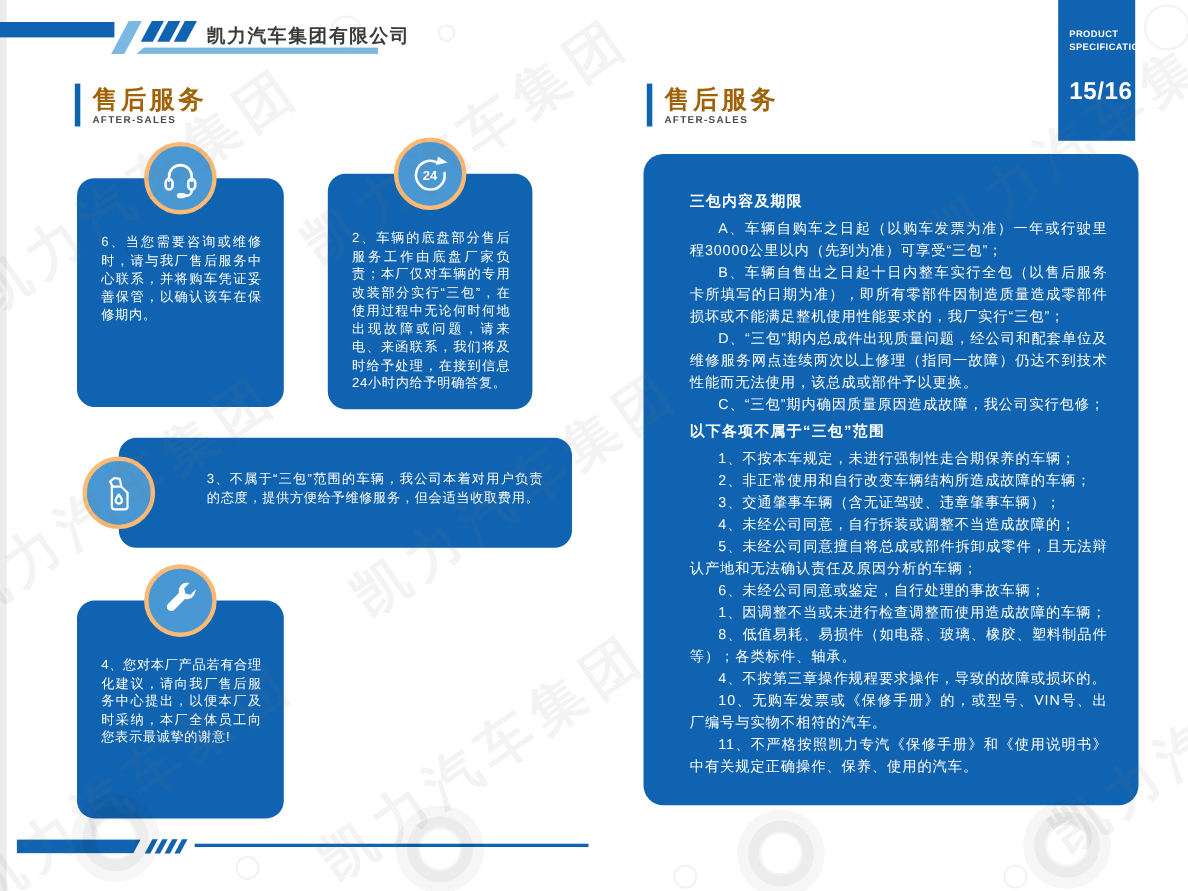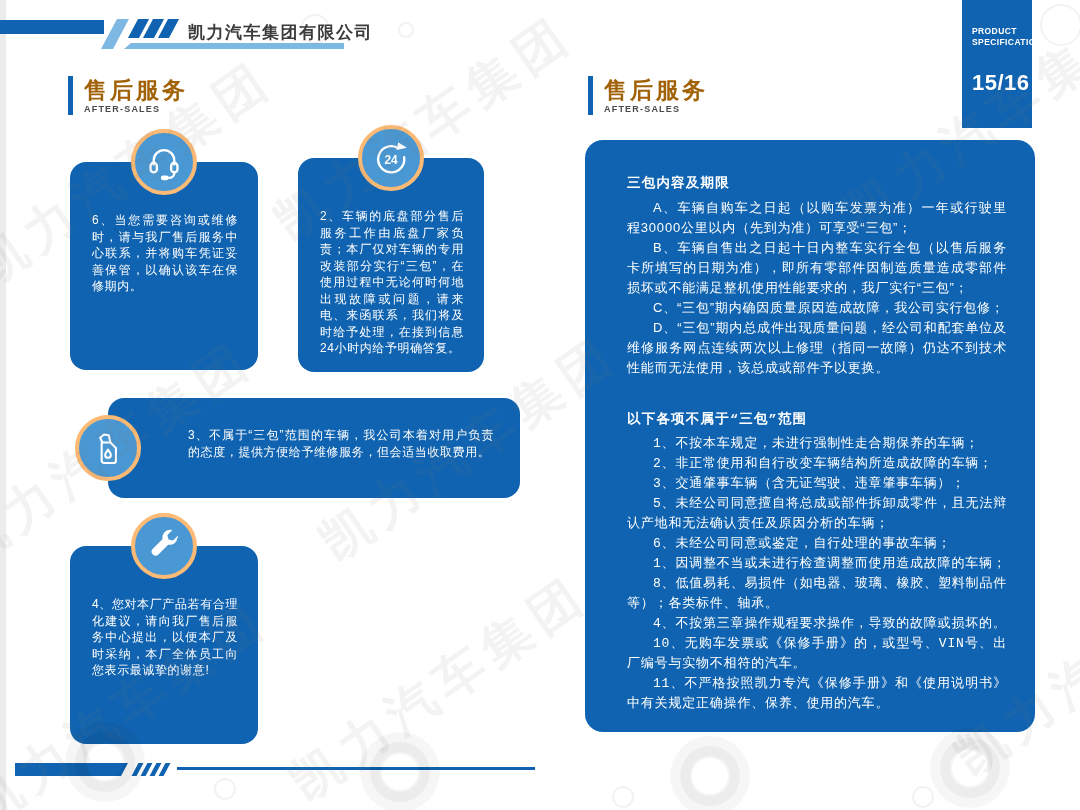--- a/index.html
+++ b/index.html
@@ -53,21 +53,21 @@
                display:flex;align-items:center;justify-content:center;text-decoration:underline;}
   #card3 .icon-circle{left:0;top:50%;}
   .icon-circle svg{display:block;}
 
   
   #panel{position:absolute;left:585px;top:140px;width:450px;height:592px;border-radius:18px;
          background:#1063b0;z-index:1;color:#fff;box-sizing:border-box;padding:34px 28px 0 42px;}
   #panel h3{font-size:13.5px;margin:0 0 6px;letter-spacing:1.2px;font-weight:bold;}
   #panel p{margin:0;font-size:13px;line-height:20px;text-indent:2em;letter-spacing:0.8px;
            text-align:justify;}
-  #panel .sec2{margin-top:32px;font-family:Liberation Mono, monospace;}
+  #panel .sec2{margin-top:5px;}
 
   
   #ftr-bar{position:absolute;left:15px;top:763px;width:113px;height:13px;background:#1063b0;
            clip-path:polygon(0 0,100% 0,calc(100% - 7px) 100%,0 100%);z-index:1;}
   .ftr-slash{position:absolute;top:763px;width:5px;height:13px;background:#1063b0;
              transform:skewX(-28deg);z-index:1;}
   #fs1{left:135px;} #fs2{left:144px;} #fs3{left:153px;} #fs4{left:162px;}
   #ftr-line{position:absolute;left:177px;top:767px;width:358px;height:3px;background:#1063b0;z-index:1;}
 </style>
 </head>
@@ -167,27 +167,28 @@
 
   <div id="title-right" class="sec-title">
     <h2>售后服务</h2>
     <div class="sub">AFTER-SALES</div>
   </div>
 
   <div id="panel">
     <h3>三包内容及期限</h3>
     <p>A、车辆自购车之日起（以购车发票为准）一年或行驶里程30000公里以内（先到为准）可享受“三包”；</p>
     <p>B、车辆自售出之日起十日内整车实行全包（以售后服务卡所填写的日期为准），即所有零部件因制造质量造成零部件损坏或不能满足整机使用性能要求的，我厂实行“三包”；</p>
+    <p>D、“三包”期内总成件出现质量问题，经公司和配套单位及维修服务网点连续两次以上修理（指同一故障）仍达不到技术性能而无法使用，该总成或部件予以更换。</p>
     <p>C、“三包”期内确因质量原因造成故障，我公司实行包修；</p>
-    <p>D、“三包”期内总成件出现质量问题，经公司和配套单位及维修服务网点连续两次以上修理（指同一故障）仍达不到技术性能而无法使用，该总成或部件予以更换。</p>
     <div class="sec2">
       <h3>以下各项不属于“三包”范围</h3>
       <p>1、不按本车规定，未进行强制性走合期保养的车辆；</p>
       <p>2、非正常使用和自行改变车辆结构所造成故障的车辆；</p>
       <p>3、交通肇事车辆（含无证驾驶、违章肇事车辆）；</p>
+      <p>4、未经公司同意，自行拆装或调整不当造成故障的；</p>
       <p>5、未经公司同意擅自将总成或部件拆卸成零件，且无法辩认产地和无法确认责任及原因分析的车辆；</p>
       <p>6、未经公司同意或鉴定，自行处理的事故车辆；</p>
       <p>1、因调整不当或未进行检查调整而使用造成故障的车辆；</p>
       <p>8、低值易耗、易损件（如电器、玻璃、橡胶、塑料制品件等）；各类标件、轴承。</p>
       <p>4、不按第三章操作规程要求操作，导致的故障或损坏的。</p>
       <p>10、无购车发票或《保修手册》的，或型号、VIN号、出厂编号与实物不相符的汽车。</p>
       <p>11、不严格按照凯力专汽《保修手册》和《使用说明书》中有关规定正确操作、保养、使用的汽车。</p>
     </div>
   </div>
 

